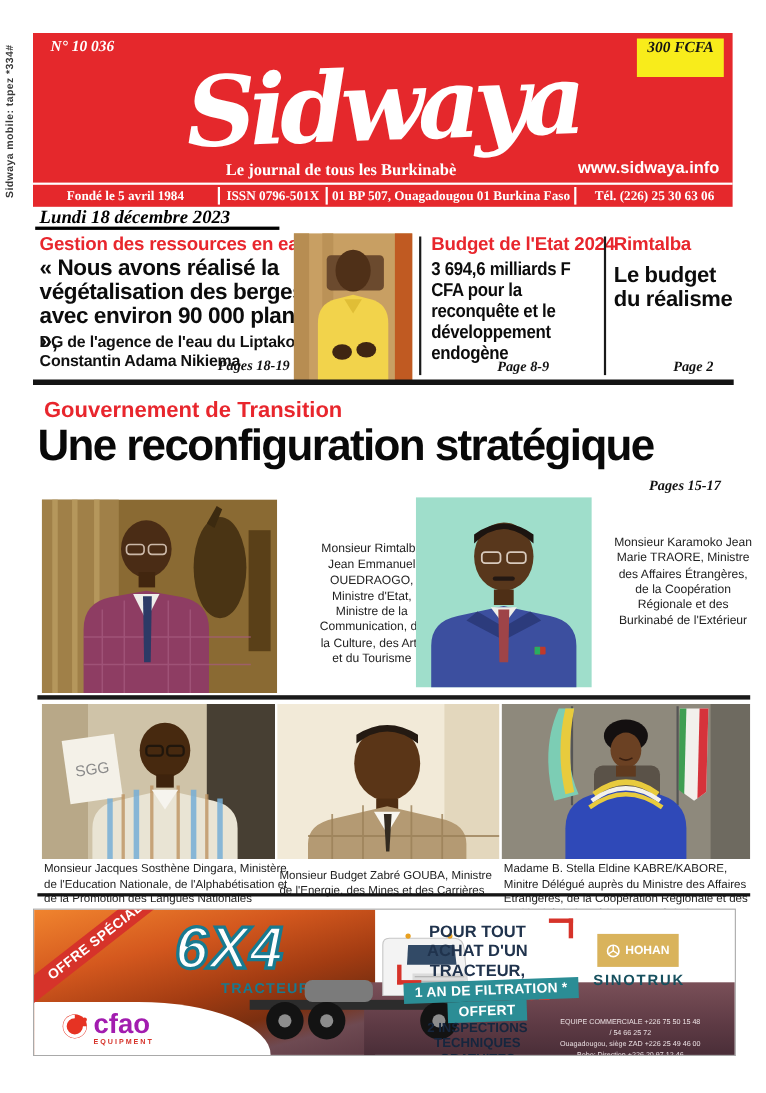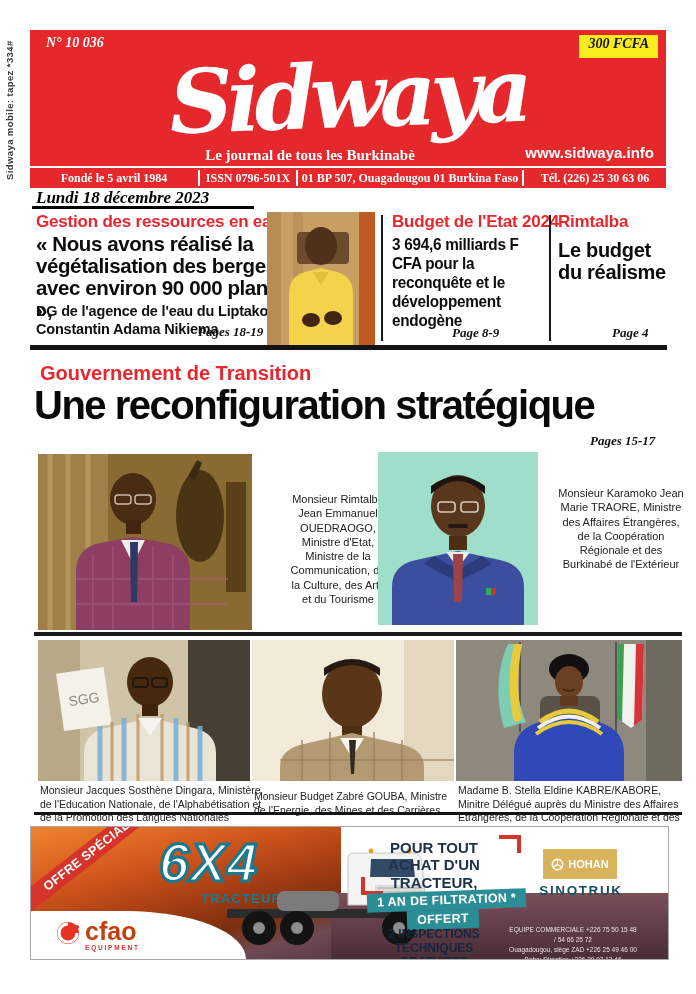--- a/index.html
+++ b/index.html
@@ -4,21 +4,21 @@
 <style>
   html,body{margin:0;padding:0;background:#fff;}
   .page{position:relative;width:696px;height:994px;background:#ffffff;overflow:hidden;
         font-family:"Liberation Sans",sans-serif;color:#111;}
   
   .mobile-note{position:absolute;left:4px;top:28px;height:152px;writing-mode:vertical-rl;
         transform:rotate(180deg);font-size:9.5px;font-weight:600;color:#3a3a3a;letter-spacing:.4px;}
   .masthead{position:absolute;left:30px;top:30px;width:636px;height:158px;background:#e5282c;color:#fff;}
   .edition{position:absolute;left:16px;top:5px;font:italic 700 14px "Liberation Serif",serif;}
   .price{position:absolute;right:8px;top:5px;background:#f8ec1b;color:#141414;
-        font:italic 800 14px "Liberation Serif",serif;padding:1px 9px 6px;}
+        font:italic 800 14px "Liberation Serif",serif;padding:1px 9px 18px;}
   .logo{position:absolute;left:0;right:0;top:14px;text-align:center;line-height:1;
         font:italic 700 88px "DejaVu Serif",serif;letter-spacing:-6px;transform:rotate(-2deg);}
   .tagline{position:absolute;left:150px;top:117px;width:260px;text-align:center;
         font:700 15px "Liberation Serif",serif;}
   .website{position:absolute;right:12px;top:114px;font:700 15px "Liberation Sans",sans-serif;}
   .info-row{position:absolute;left:0;right:0;bottom:0;height:20px;border-top:2px solid #fff;
         display:flex;align-items:center;text-align:center;font:700 12px "Liberation Serif",serif;}
   .info-cell{padding-top:1px;}
   .ic1{width:168px;} .ic2{width:96px;border-left:2px solid #fff;}
   .ic3{width:224px;border-left:2px solid #fff;} .ic4{flex:1;border-left:2px solid #fff;}
@@ -75,21 +75,21 @@
   .ad-wave{position:absolute;left:0;bottom:0;width:215px;height:48px;background:#fff;
       border-top-right-radius:120px 48px;}
   .ribbon{position:absolute;left:-36px;top:16px;transform:rotate(-38deg);background:#d6332a;
       color:#fff;font-weight:800;font-size:12.5px;padding:3px 38px;letter-spacing:.4px;}
   .ad-model{position:absolute;left:128px;top:4px;font:italic 900 54px "Liberation Sans",sans-serif;
       color:#fdfefe;-webkit-text-stroke:3px #187a90;letter-spacing:1px;}
   .ad-model-sub{position:absolute;left:170px;top:64px;color:#187a90;font-weight:800;font-size:13px;
       letter-spacing:1.2px;}
   .ad-truck{position:absolute;left:188px;top:14px;width:230px;height:105px;}
   .cfao{position:absolute;left:24px;bottom:8px;display:flex;align-items:flex-start;gap:4px;}
-  .cfao-text{font:800 25px "Liberation Sans",sans-serif;color:#c2410c;line-height:.9;}
+  .cfao-text{font:800 25px "Liberation Sans",sans-serif;color:#a21caf;line-height:.9;}
   .cfao-sub{font-size:6.5px;font-weight:700;color:#d6332a;letter-spacing:1.8px;margin-top:2px;text-align:right;}
   .offer{position:absolute;left:336px;top:12px;width:134px;text-align:center;
       font-weight:800;font-size:15px;color:#20334d;line-height:1.15;}
   .offer-discount{color:#d6332a;font-size:17.5px;margin-top:2px;letter-spacing:-.3px;}
   .brk{position:absolute;width:18px;height:14px;}
   .brk-tr{left:468px;top:8px;border-top:4px solid #d6332a;border-right:4px solid #d6332a;}
   .brk-bl{left:330px;top:50px;border-bottom:4px solid #d6332a;border-left:4px solid #d6332a;}
   .badge{position:absolute;background:#2b8d95;color:#fff;font-weight:800;font-size:12.5px;
       padding:2px 10px 3px;transform:rotate(-2deg);letter-spacing:.3px;}
   .badge1{left:336px;top:64px;}
@@ -149,21 +149,21 @@
   <div class="vdiv vdiv1"></div>
 
   <div class="kicker b-kicker">Budget de l'Etat 2024</div>
   <div class="b-headline">3 694,6 milliards F CFA pour la reconquête et le développement endogène</div>
   <div class="b-pages">Page 8-9</div>
 
   <div class="vdiv vdiv2"></div>
 
   <div class="kicker e-kicker">Rimtalba</div>
   <div class="e-headline">Le budget du réalisme</div>
-  <div class="e-pages">Page 4</div>
+  <div class="e-pages">Page 2</div>
 
   <div class="rule1"></div>
 
   <div class="m-kicker">Gouvernement de Transition</div>
   <div class="m-headline">Une reconfiguration stratégique</div>
   <div class="m-pages">Pages 15-17</div>
 
   <svg class="photo photoA" viewBox="0 0 214 176" preserveAspectRatio="none">
     <rect width="214" height="176" fill="#8a6a33"></rect>
     <rect width="70" height="176" fill="#a08048"></rect>

